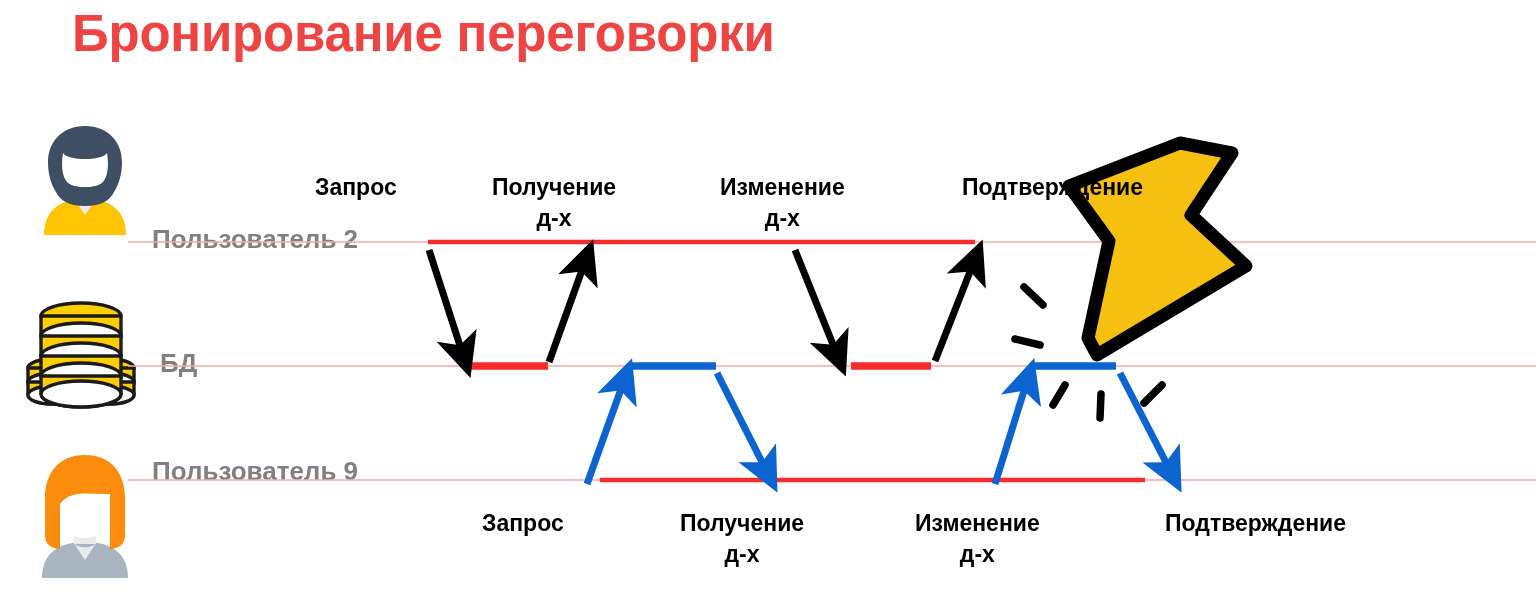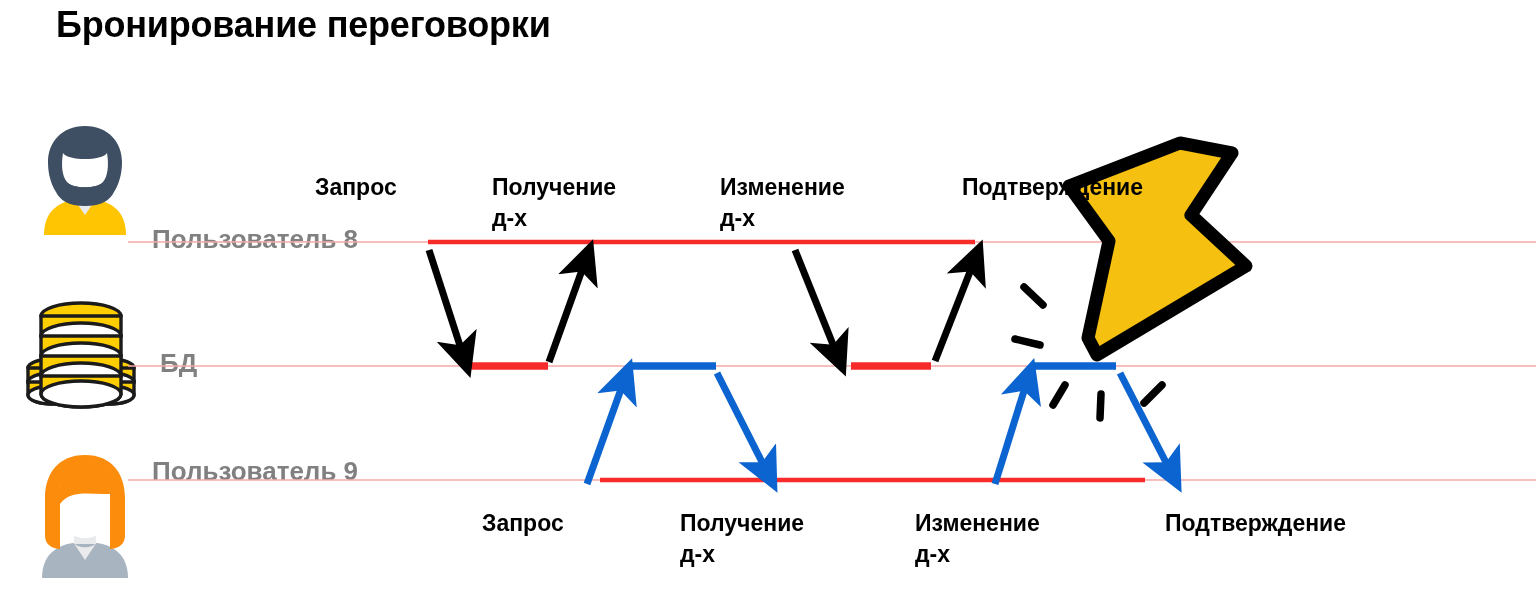--- a/index.html
+++ b/index.html
@@ -12,25 +12,25 @@
   }
   #slide {
     position: relative;
     width: 1536px;
     height: 604px;
     background: #ffffff;
     overflow: hidden;
   }
   #slide-title {
     position: absolute;
-    left: 56px;
+    left: 72px;
     top: 4px;
-    font-size: 36px;
+    font-size: 51px;
     font-weight: bold;
-    color: #000000;
+    color: #ef4444;
     letter-spacing: -0.2px;
     white-space: nowrap;
   }
   .diagram-svg {
     position: absolute;
     left: 0;
     top: 0;
   }
   .lane-label {
     position: absolute;
@@ -39,20 +39,21 @@
     color: #808080;
     white-space: nowrap;
   }
   .step-label {
     position: absolute;
     font-size: 23px;
     font-weight: bold;
     color: #000000;
     line-height: 1.35;
     white-space: pre-line;
+    text-align: center;
   }
   .avatar {
     position: absolute;
   }
 </style>
 </head>
 <body>
 
 <div id="slide">
 
@@ -117,21 +118,21 @@
                L30 48 C30 34 40 26 55 26 C70 26 80 34 80 48
                L80 99 C88 99 95 94 95 86 L95 48 C95 24 82 5 55 5 Z" fill="#FB8C0C"></path>
 
       <path d="M30 40 C30 28 42 22 55 22 C70 22 80 32 80 46
                L80 64 C80 79 69 88 55 88 C41 88 30 79 30 64 Z" fill="#ffffff"></path>
 
       <path d="M30 40 C30 26 42 20 56 20 C72 20 80 30 80 44 L74 44 C58 44 40 40 30 54 Z" fill="#FB8C0C"></path>
     </svg>
   </div>
 
-  <div class="lane-label" style="left:152px; top:224px;">Пользователь 8</div>
+  <div class="lane-label" style="left:152px; top:224px;">Пользователь 2</div>
   <div class="lane-label" style="left:160px; top:348px;">БД</div>
   <div class="lane-label" style="left:152px; top:456px;">Пользователь 9</div>
 
   <svg class="diagram-svg" width="1536" height="604" viewBox="0 0 1536 604">
     <defs>
       <marker id="ahBlack" markerWidth="10" markerHeight="10" refX="3.4" refY="3.2" orient="auto" markerUnits="strokeWidth">
         <path d="M0,0.2 L6.4,3.2 L0,6.2 L1.5,3.2 Z" fill="#000000"></path>
       </marker>
       <marker id="ahBlue" markerWidth="10" markerHeight="10" refX="3.4" refY="3.2" orient="auto" markerUnits="strokeWidth">
         <path d="M0,0.2 L6.4,3.2 L0,6.2 L1.5,3.2 Z" fill="#0B64CF"></path>

